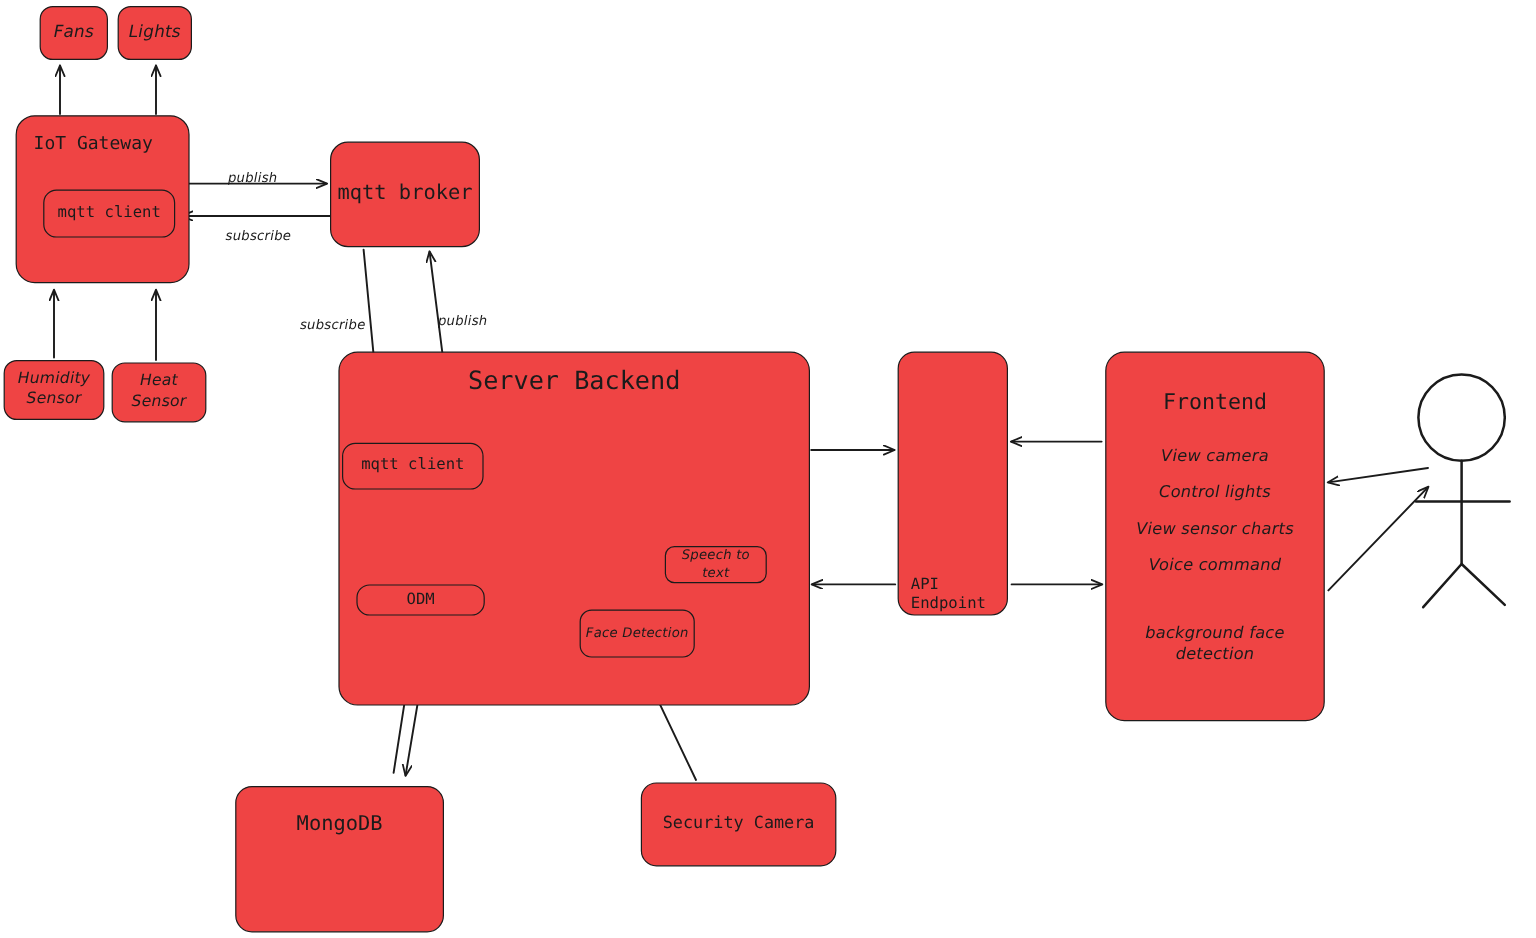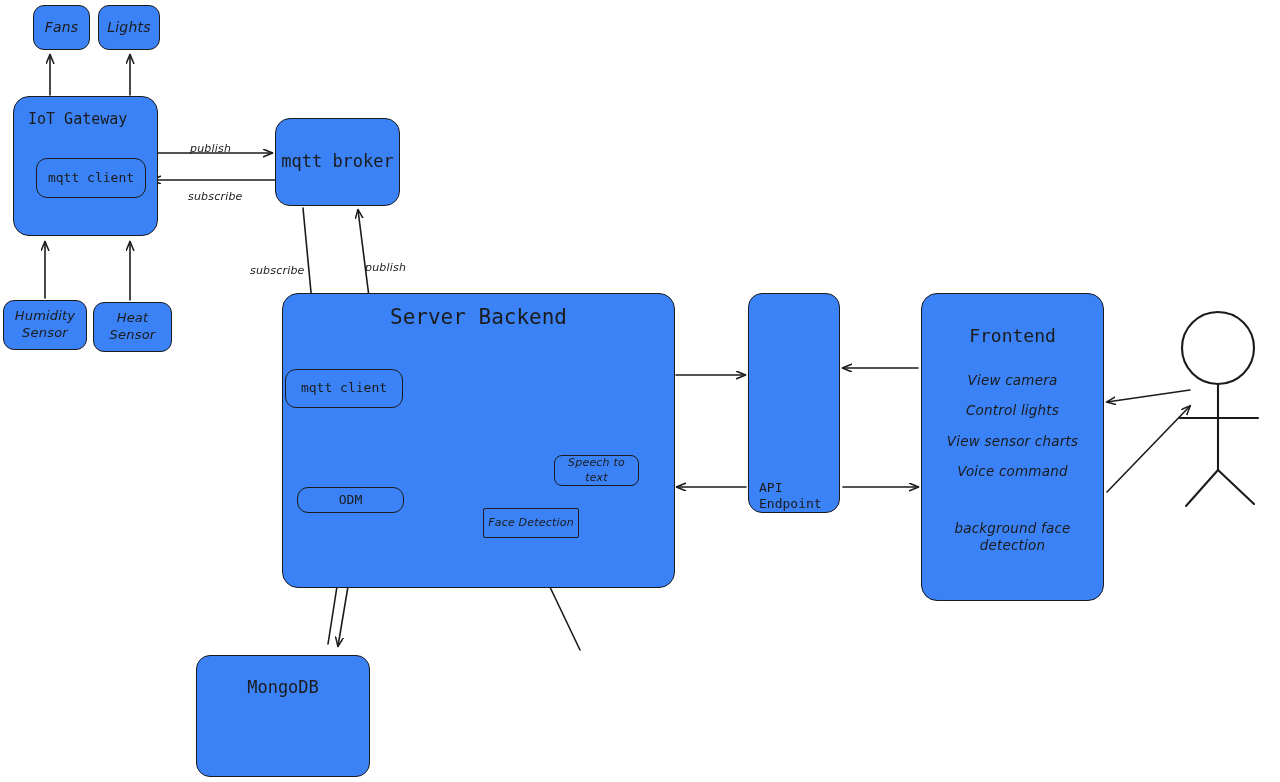--- a/index.html
+++ b/index.html
@@ -25,21 +25,21 @@
     top: 0;
     width: 1280px;
     height: 782px;
     pointer-events: none;
   }
   .node {
     position: absolute;
     box-sizing: border-box;
     border: 1.6px solid #1b1b1b;
     border-radius: 12px;
-    background: #3b82f6;
+    background: #ef4444;
     display: flex;
     flex-direction: column;
     align-items: center;
     overflow: visible;
   }
   .node.center {
     justify-content: center;
   }
   .label-mono {
     font-family: "DejaVu Sans Mono", monospace;
@@ -73,21 +73,21 @@
   #node-gateway     { left: 13px;  top: 96px;  width: 145px; height: 140px; border-radius: 16px; }
   #node-gw-mqtt     { left: 36px;  top: 158px; width: 110px; height: 40px;  border-radius: 11px; }
   #node-humidity    { left: 3px;   top: 300px; width: 84px;  height: 50px;  border-radius: 11px; }
   #node-heat        { left: 93px;  top: 302px; width: 79px;  height: 50px;  border-radius: 11px; }
   #node-broker      { left: 275px; top: 118px; width: 125px; height: 88px;  border-radius: 15px; align-items: center; }
   #node-backend     { left: 282px; top: 293px; width: 393px; height: 295px; border-radius: 16px; }
   #node-srv-mqtt    { left: 285px; top: 369px; width: 118px; height: 39px;  border-radius: 11px; }
   #node-odm         { left: 297px; top: 487px; width: 107px; height: 26px;  border-radius: 11px; }
   #node-ai          { left: 473px; top: 407px; width: 173px; height: 137px; border-radius: 14px; }
   #node-stt         { left: 554px; top: 455px; width: 85px;  height: 31px;  border-radius: 8px; }
-  #node-face        { left: 483px; top: 508px; width: 96px;  height: 30px;  border-radius: 2px; }
+  #node-face        { left: 483px; top: 508px; width: 96px;  height: 40px;  border-radius: 10px; }
   #node-mongo       { left: 196px; top: 655px; width: 174px; height: 122px; border-radius: 14px; }
   #node-camera      { left: 534px; top: 652px; width: 163px; height: 70px;  border-radius: 13px; }
   #node-api         { left: 748px; top: 293px; width: 92px;  height: 220px; border-radius: 14px; justify-content: flex-end; }
   #node-frontend    { left: 921px; top: 293px; width: 183px; height: 308px; border-radius: 16px; }
   #node-fans .label-hand,
   #node-lights .label-hand { font-size: 14px; }
 
   #node-gateway > .label-mono { font-size: 15px; margin: 13px 0 0 0; align-self: flex-start; padding-left: 14px; }
   #node-gw-mqtt .label-mono { font-size: 13px; }
   #node-humidity .label-hand,
@@ -218,20 +218,23 @@
   </div>
 
   <div class="node center" id="node-face">
     <span class="label-hand">Face Detection</span>
   </div>
 
   <div class="node" id="node-mongo">
     <span class="label-mono">MongoDB</span>
   </div>
 
+  <div class="node center" id="node-camera">
+    <span class="label-mono">Security Camera</span>
+  </div>
 
   <div class="node" id="node-api">
     <span class="label-mono">API
 Endpoint</span>
   </div>
 
   <div class="node" id="node-frontend">
     <span class="label-mono">Frontend</span>
     <div class="feature-list">
       <span class="label-hand">View camera</span>

